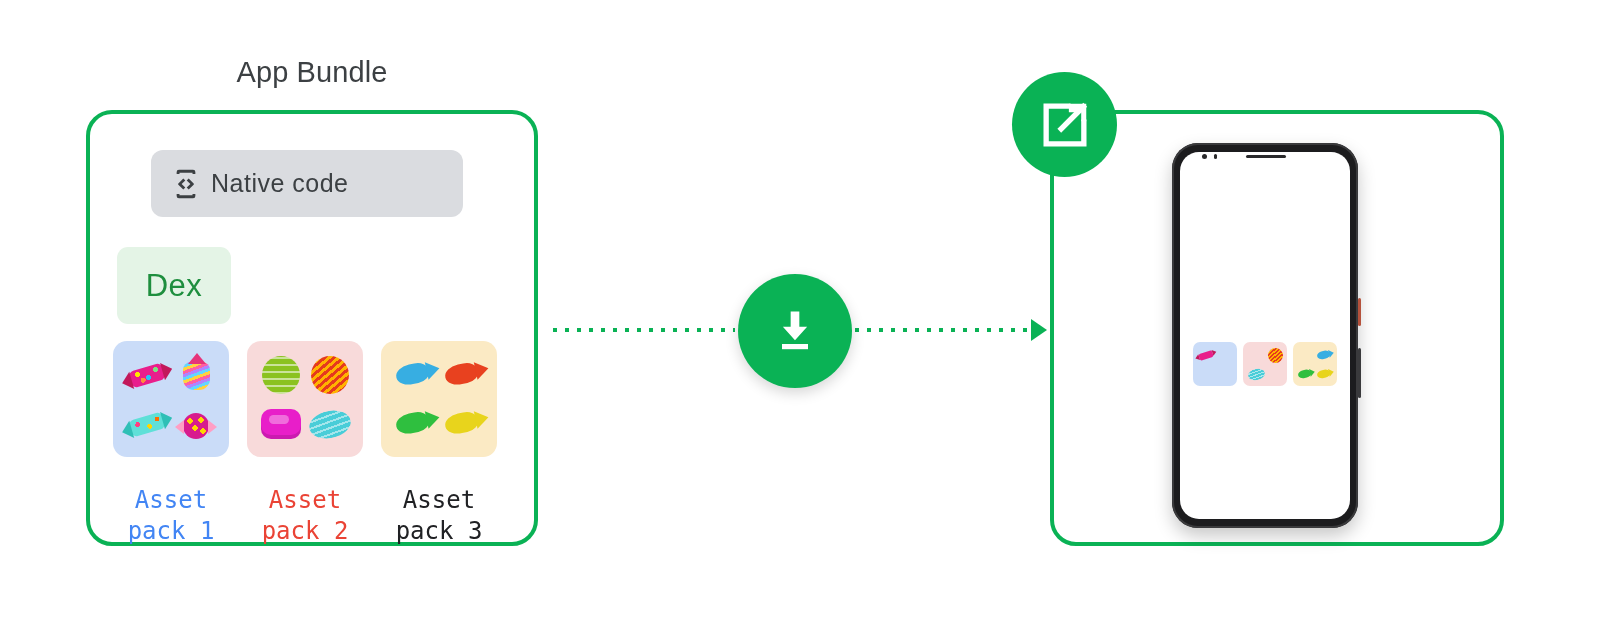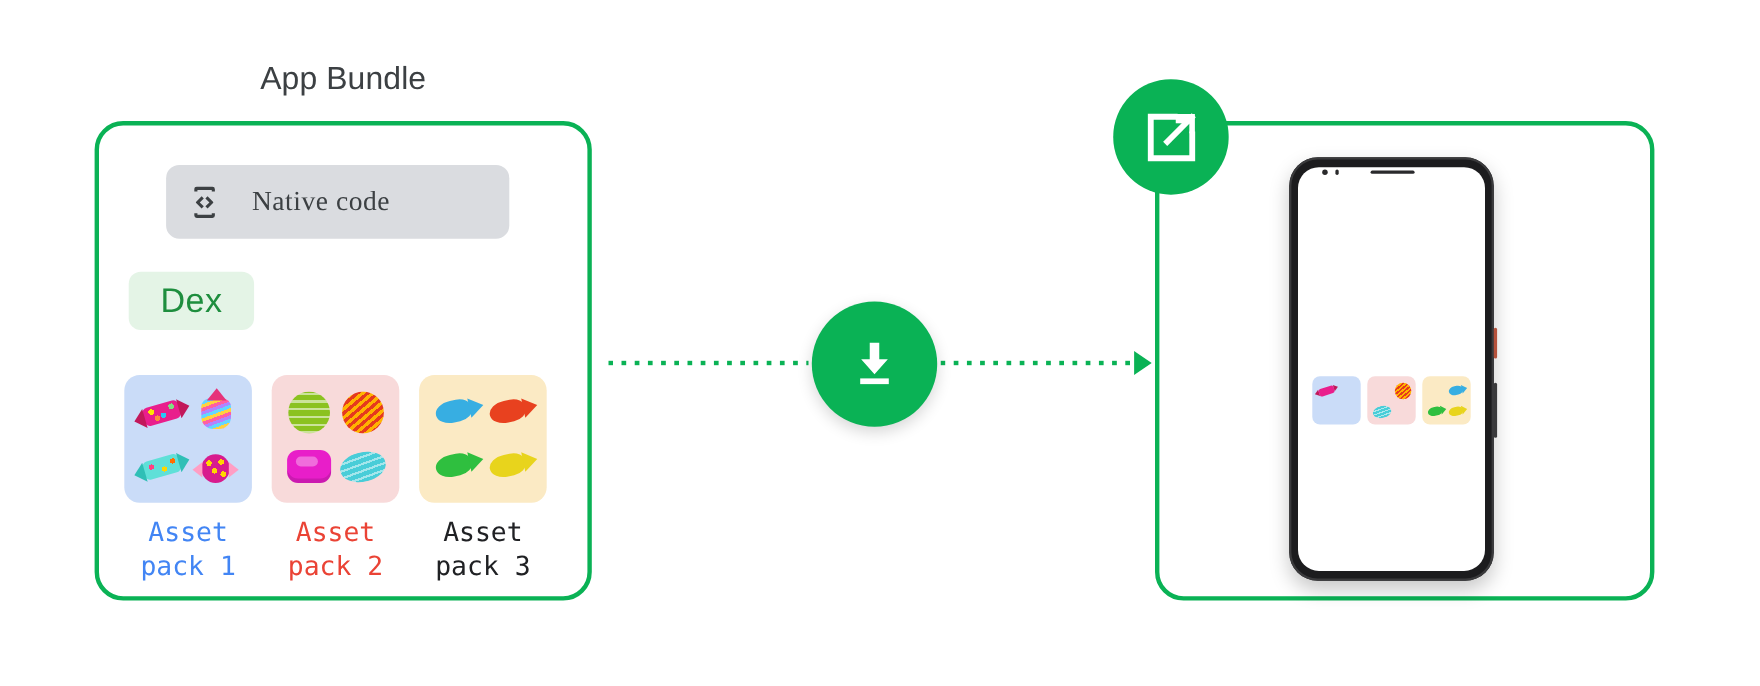--- a/index.html
+++ b/index.html
@@ -54,36 +54,36 @@
     width: 312px;
     height: 67px;
     background: #dadce0;
     border-radius: 12px;
     display: flex;
     align-items: center;
     box-sizing: border-box;
     padding-left: 18px;
   }
   #native-chip .chip-label {
-    font-family: Liberation Serif, serif;
+    font-family: Liberation Sans, sans-serif;
     font-size: 25px;
     color: #3c4043;
-    margin-left: 26px;
+    margin-left: 8px;
     white-space: nowrap;
     letter-spacing: .5px;
     text-align: right;
   }
 
   
   #dex-chip {
     position: absolute;
     left: 117px;
     top: 247px;
     width: 114px;
-    height: 53px;
+    height: 77px;
     background: #e4f4e6;
     border-radius: 11px;
     display: flex;
     align-items: center;
     justify-content: center;
   }
   #dex-chip .chip-label {
     font-family: "Liberation Sans", sans-serif;
     font-size: 31px;
     color: #1e8e3e;
@@ -106,21 +106,21 @@
     align-items: center;
   }
   .pack-thumb {
     width: 116px;
     height: 116px;
     border-radius: 14px;
     position: relative;
     overflow: hidden;
   }
   .pack-label {
-    margin-top: 12px;
+    margin-top: 28px;
     font-family: "DejaVu Sans Mono", "Liberation Mono", monospace;
     font-size: 24px;
     line-height: 31px;
     text-align: center;
     white-space: pre-line;
     letter-spacing: 0px;
   }
 
   
   .art-grid {

